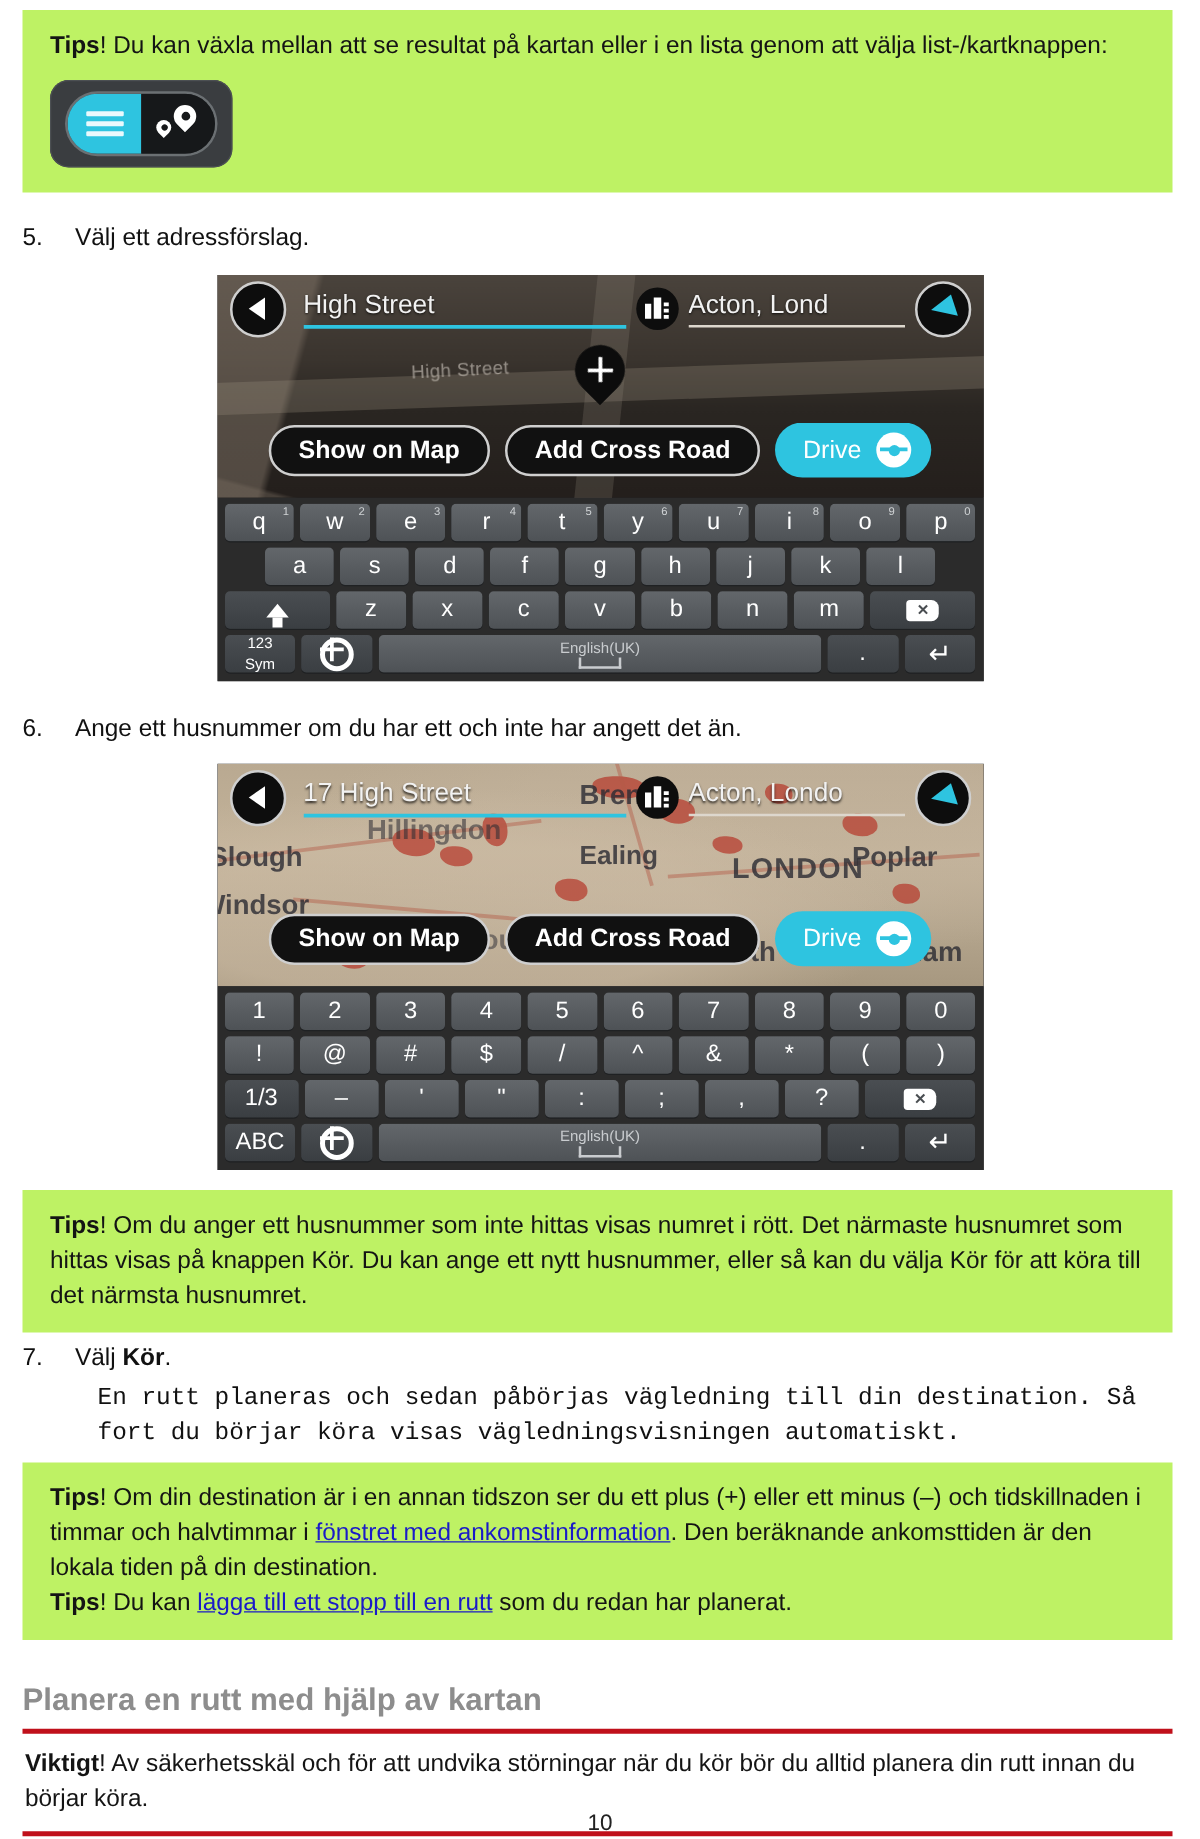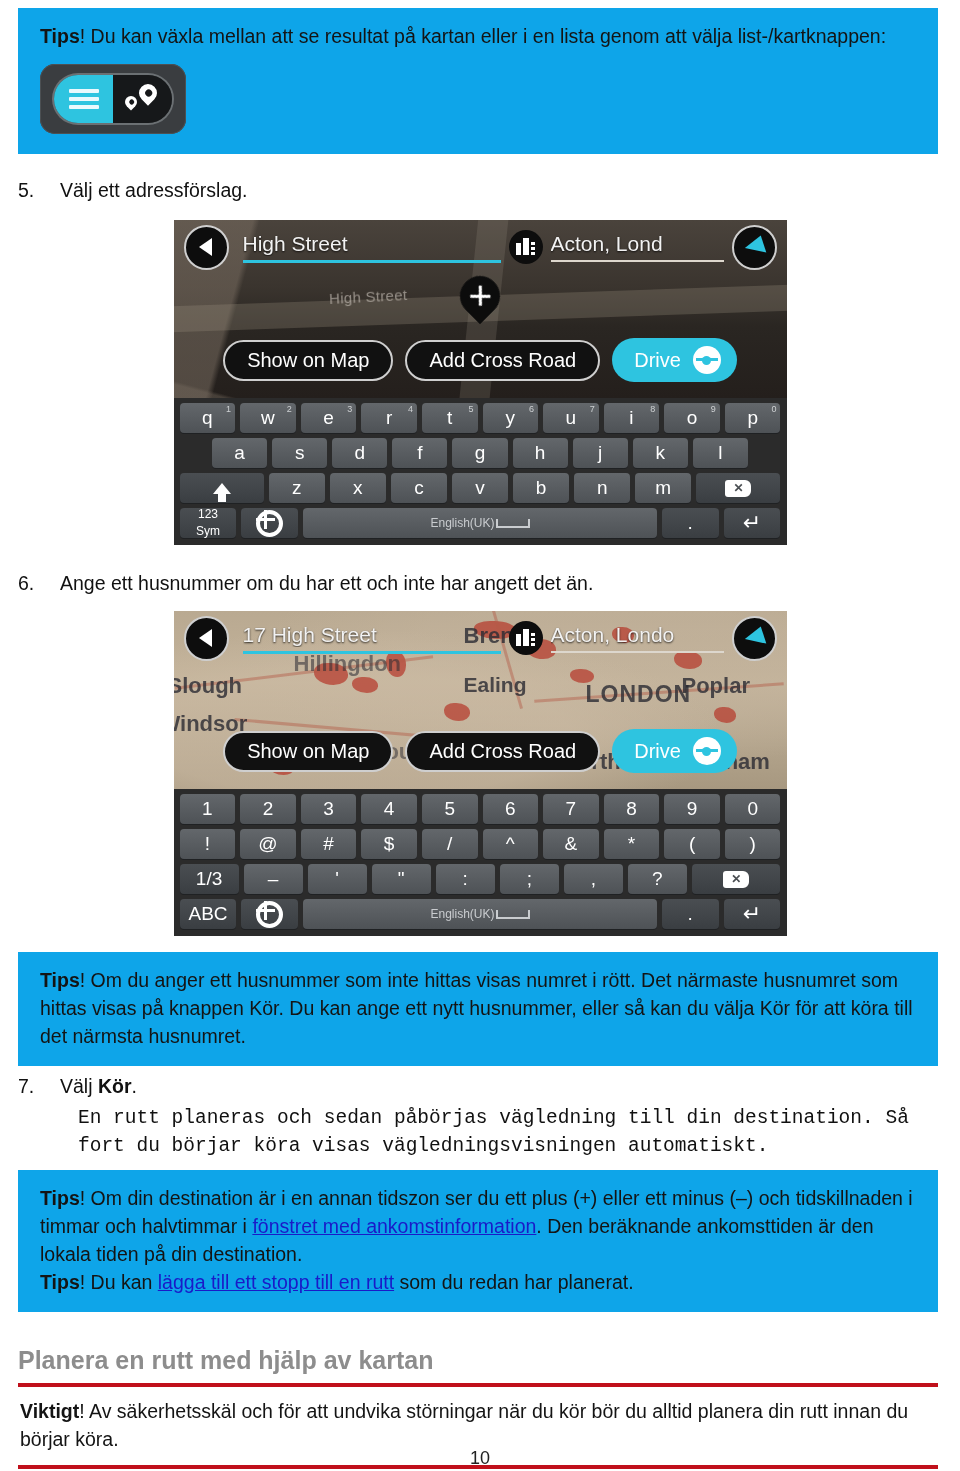--- a/index.html
+++ b/index.html
@@ -19,21 +19,21 @@
   .page {
     position: relative;
     width: 960px;
     height: 1471px;
     box-sizing: border-box;
     padding: 0;
   }
 
   
   .tipbox {
-    background: #0ea5e9;
+    background: #bef264;
     margin: 0 22px 0 18px;
     padding: 14px 22px 16px 22px;
     box-sizing: border-box;
   }
   .para {
     font-size: 19.5px;
     line-height: 28px;
     color: #141414;
     margin: 0;
   }
@@ -307,20 +307,21 @@
     gap: 12px;
   }
   .pill {
     border: 2px solid #cfcfcf;
     border-radius: 22px;
     background: #111111;
     color: #ffffff;
     font-size: 20px;
     padding: 7px 22px;
     white-space: nowrap;
+    font-weight: bold;
   }
   .pill-drive {
     background: #2ec4e0;
     border: none;
     border-radius: 22px;
     color: #ffffff;
     font-size: 20px;
     padding: 8px 16px 8px 22px;
     display: flex;
     align-items: center;
@@ -394,21 +395,21 @@
   .key sup {
     position: absolute;
     right: 4px; top: 1px;
     font-size: 9px;
     color: #cfd2d4;
   }
   .key.dark {
     background-image: linear-gradient(to bottom, #4a4e52, #3a3e42);
   }
   .key.wide { flex: 1.5 1 0; }
-  .key.space { flex: 6.2 1 0; font-size: 12px; color: #c9cccf; gap: 1px; }
+  .key.space { flex: 6.2 1 0; font-size: 12px; color: #c9cccf; flex-direction: column; gap: 1px; }
   .key.space .sb { width: 30px; height: 7px; border: 2px solid #c9cccf; border-top: none; }
   .key.small2 { font-size: 12px; line-height: 13px; flex-direction: column; justify-content: space-between; }
   .krow .spacer { flex: 0.5 1 0; }
   .gear {
     width: 19px; height: 19px;
     border-radius: 50%;
     border: 4px solid #ffffff;
     position: relative;
   }
   .gear::before {

